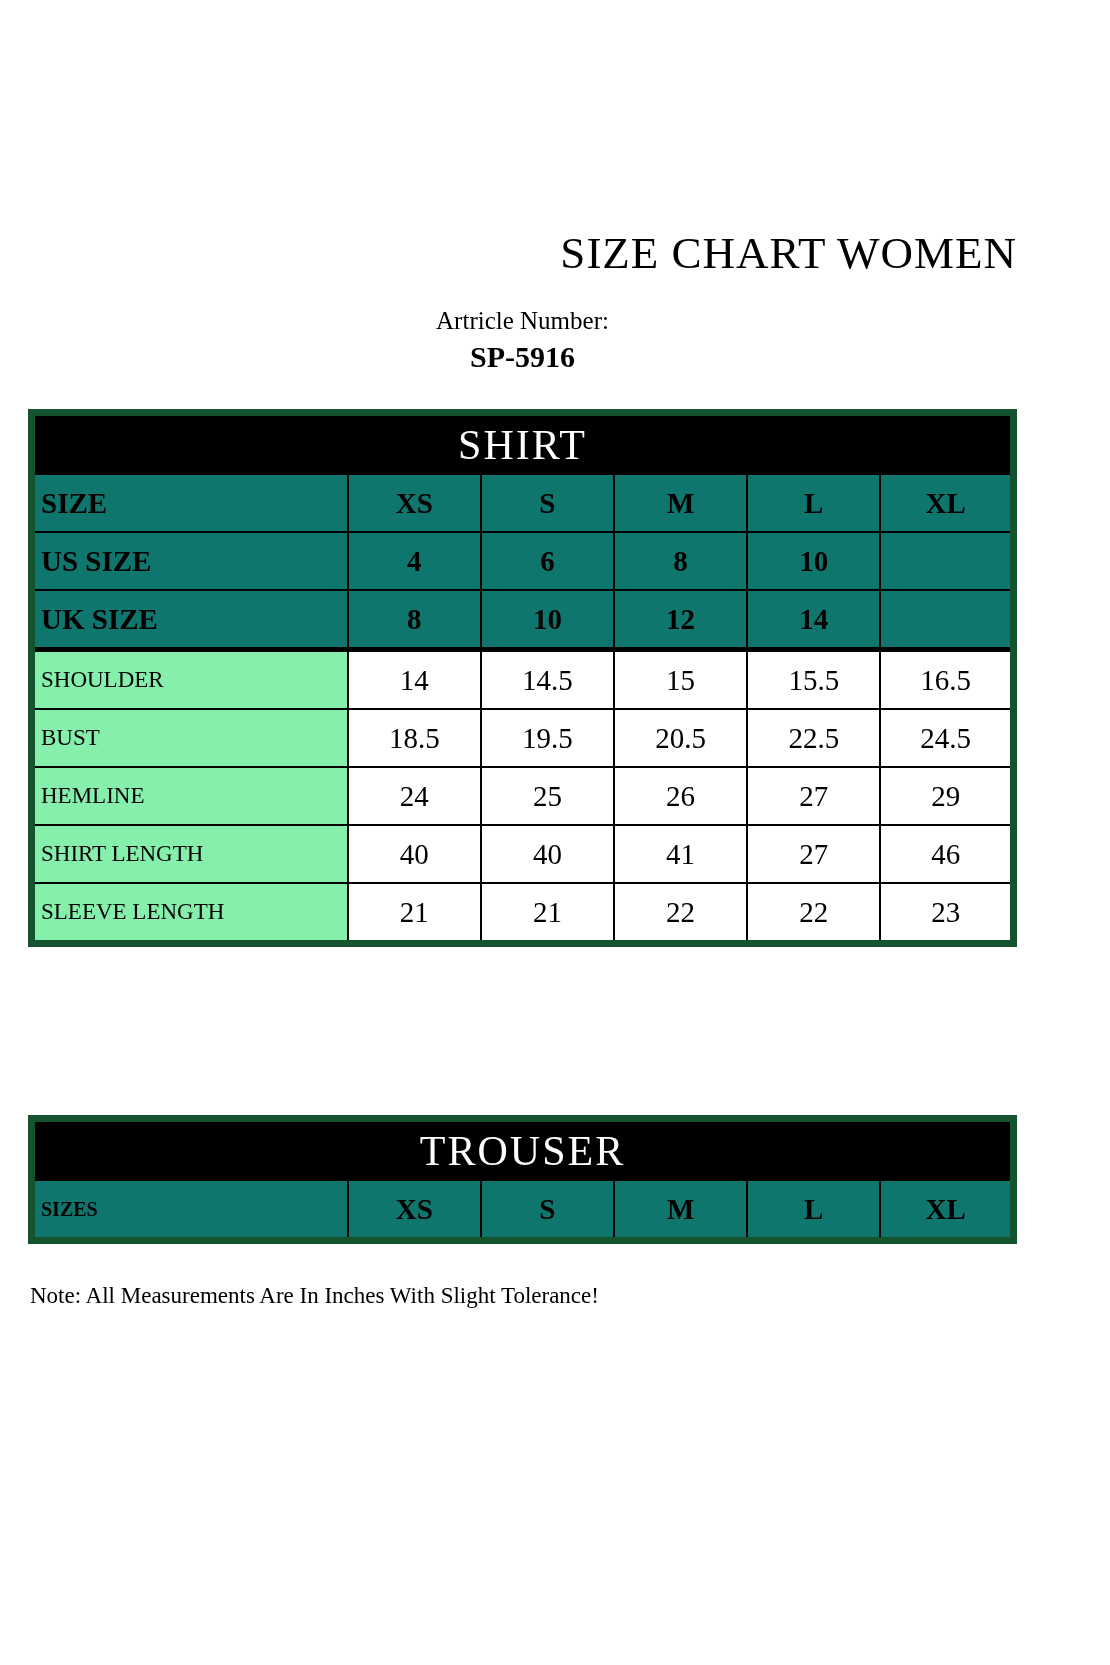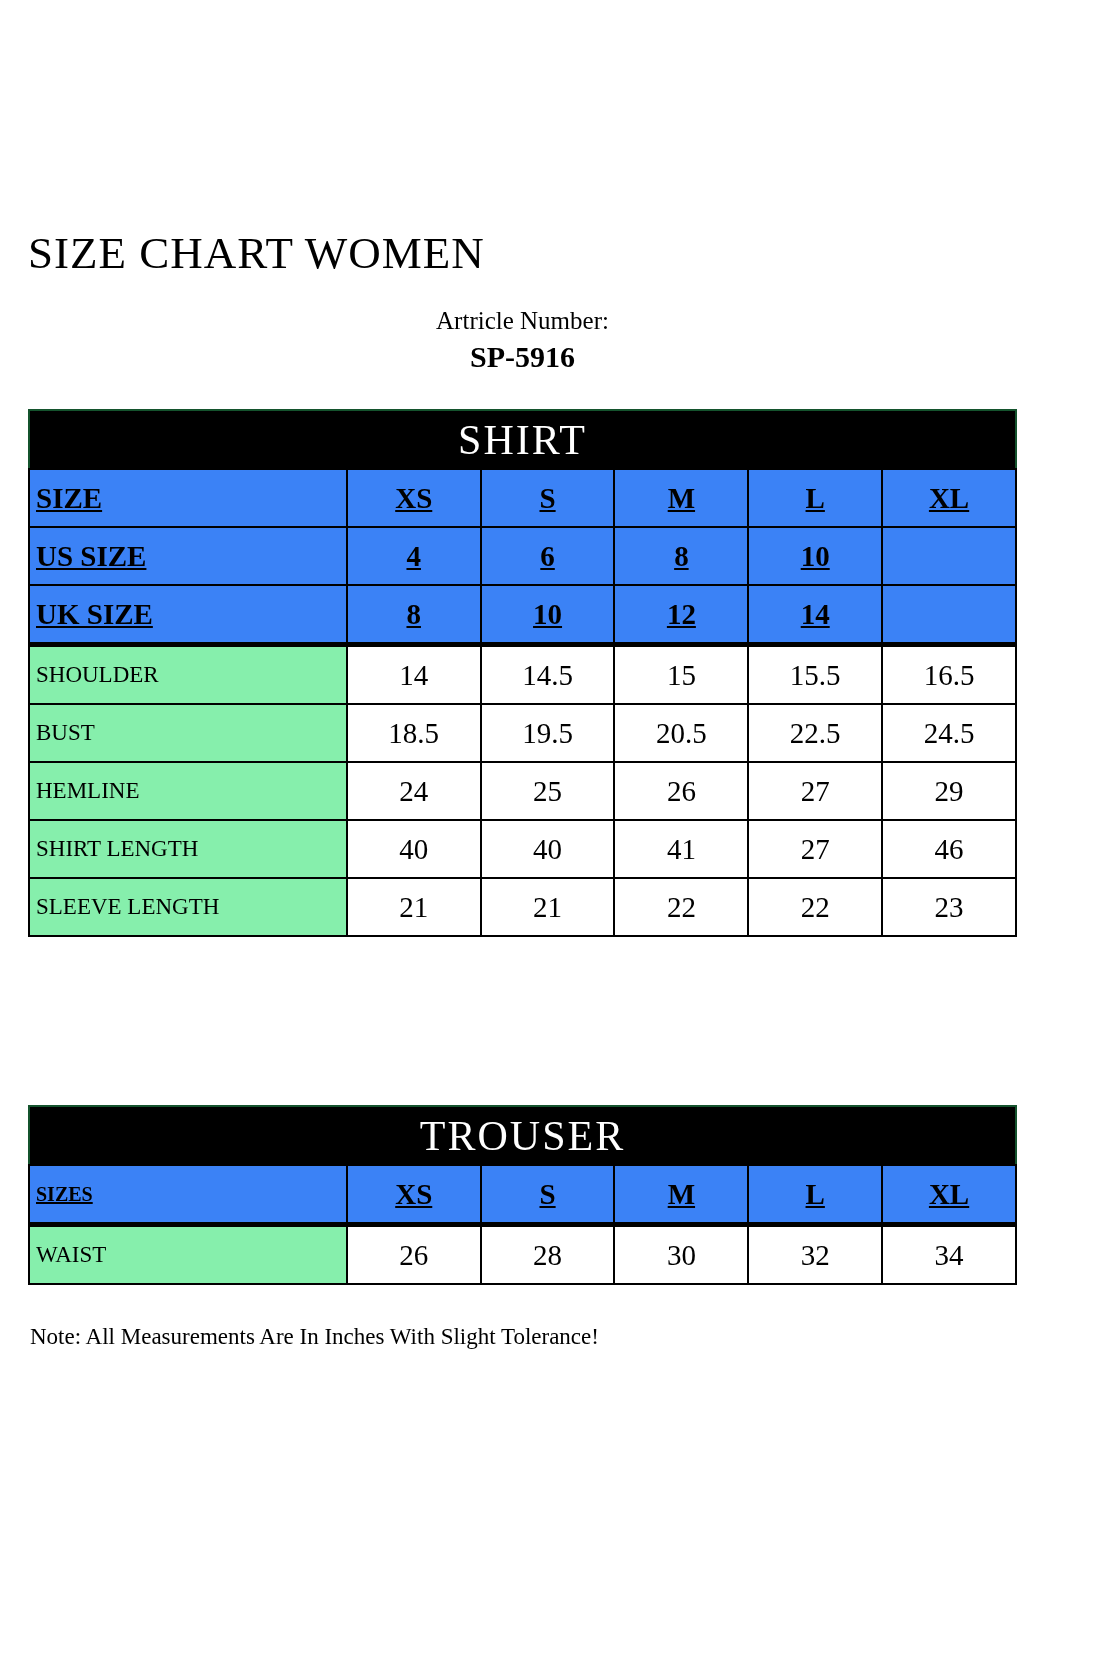--- a/index.html
+++ b/index.html
@@ -10,21 +10,21 @@
     color: #000000;
     font-family: "Liberation Serif", "DejaVu Serif", serif;
   }
   .content {
     width: 989px;
     margin-left: 28px;
     padding-top: 228px;
   }
   .title {
     margin: 0;
-    text-align: left;
+    text-align: right;
     font-size: 45px;
     font-weight: normal;
     letter-spacing: 1px;
     line-height: 1.15;
   }
   .article-label {
     text-align: center;
     font-size: 25px;
     margin-top: 27px;
     line-height: 1.1;
@@ -33,21 +33,21 @@
     text-align: center;
     font-size: 30px;
     font-weight: bold;
     margin-top: 6px;
     line-height: 1.1;
   }
   table.size-table {
     border-collapse: collapse;
     width: 100%;
     table-layout: fixed;
-    border: 2px solid #14532d;
+    border: 7px solid #14532d;
   }
   table.shirt { margin-top: 36px; }
   table.trouser { margin-top: 168px; }
   th.bar {
     background: #000000;
     color: #ffffff;
     font-weight: normal;
     font-size: 42px;
     height: 55px;
     letter-spacing: 2px;
@@ -62,23 +62,22 @@
     font-size: 29px;
     padding: 0;
     overflow: hidden;
     white-space: nowrap;
   }
   td.label {
     text-align: left;
     padding-left: 6px;
   }
   tr.hdr td {
-    background: #3b82f6;
+    background: #0f766e;
     font-weight: bold;
-    text-decoration: underline;
   }
   tr.meas td { background: #ffffff; font-weight: normal; }
   tr.meas td.label {
     background: #86efac;
     font-size: 23px;
     font-weight: normal;
   }
   tr.thick td { border-bottom-width: 5px; }
   td.plain {
     font-weight: normal;
@@ -199,26 +198,18 @@
     </thead>
     <tbody>
       <tr class="hdr thick">
         <td class="label plain">SIZES</td>
         <td>XS</td>
         <td>S</td>
         <td>M</td>
         <td>L</td>
         <td>XL</td>
       </tr>
-      <tr class="meas">
-        <td class="label">WAIST</td>
-        <td>26</td>
-        <td>28</td>
-        <td>30</td>
-        <td>32</td>
-        <td>34</td>
-      </tr>
     </tbody>
   </table>
 
   <div class="note">Note: All Measurements Are In Inches With Slight Tolerance!</div>
 
 </div>
 
 </body></html>

